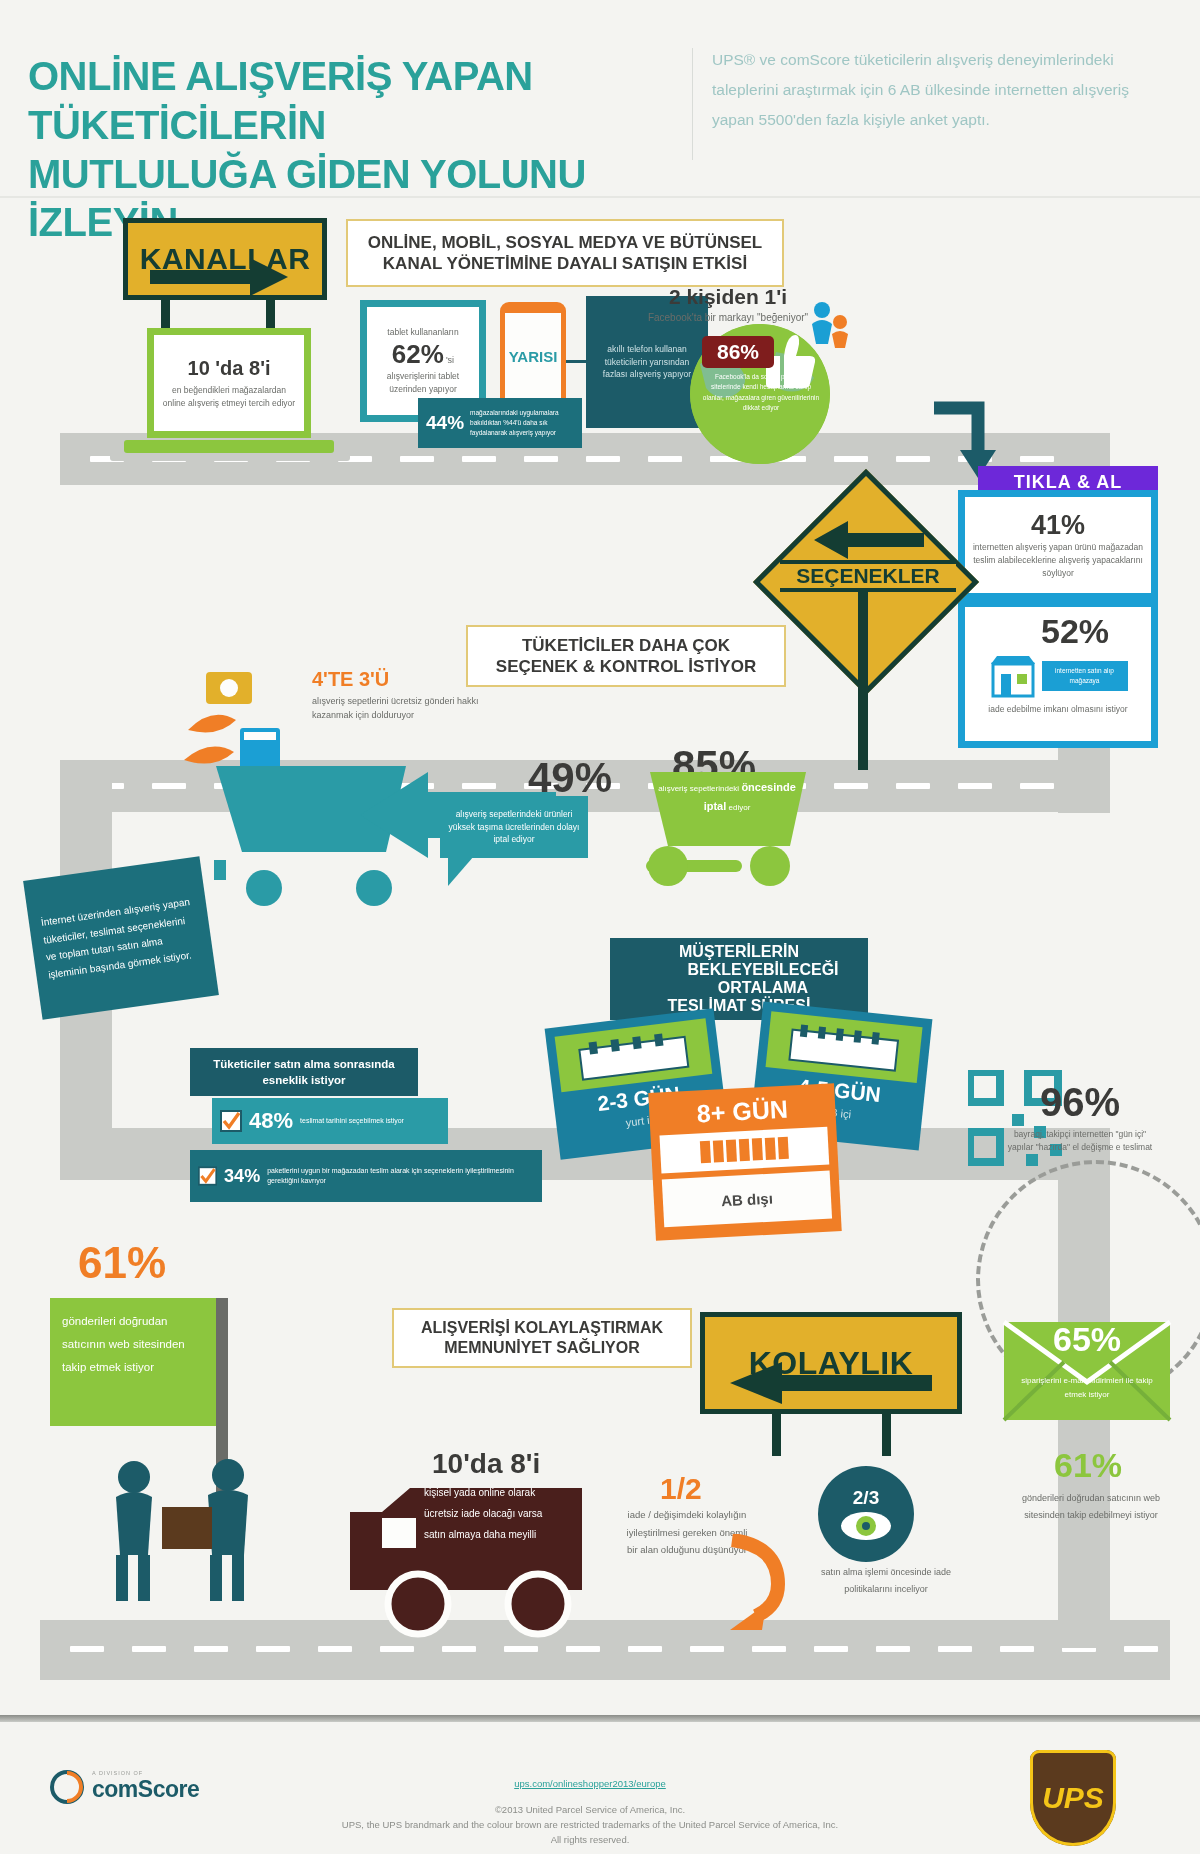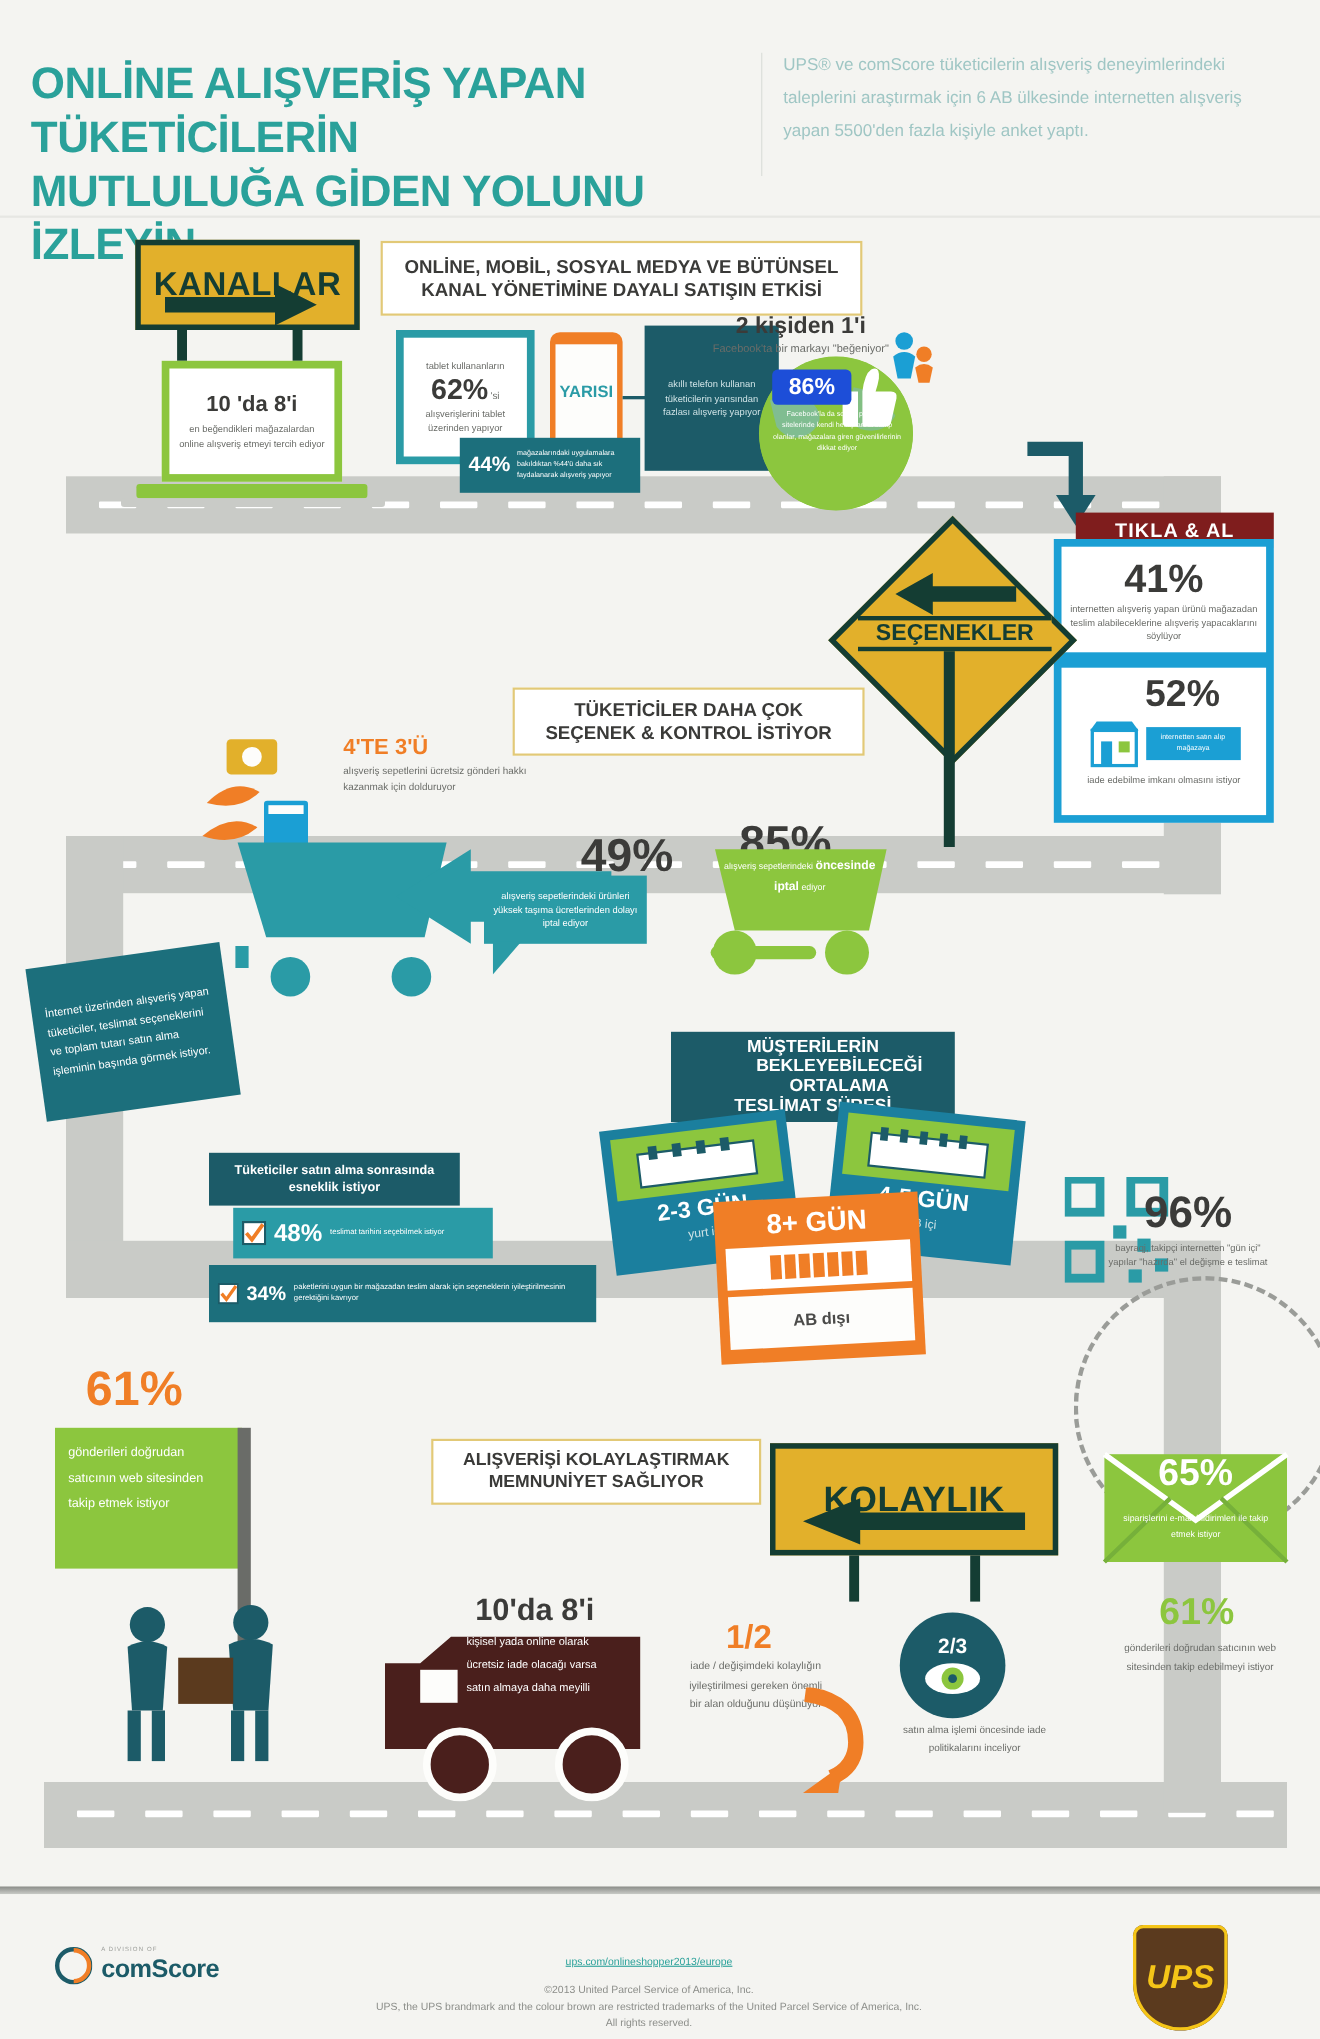--- a/index.html
+++ b/index.html
@@ -221,35 +221,35 @@
 <svg class="abs" style="left:752px;top:330px;width:64px;height:62px;" viewBox="0 0 64 62">
   <path d="M18 26 h10 V58 H18 A4 4 0 0 1 14 54 V30 A4 4 0 0 1 18 26 Z" fill="#ffffff"></path>
   <path d="M32 26 q2 -16 8 -20 q8 -4 7 8 q-1 6 -3 12 h14 q6 0 5 6 l-5 22 q-1 4 -6 4 H32 Z" fill="#ffffff"></path>
 </svg>
 <svg class="abs" style="left:806px;top:300px;width:46px;height:50px;" viewBox="0 0 46 50">
   <circle cx="16" cy="10" r="8" fill="#1b9fd4"></circle>
   <path d="M6 24 q10 -8 20 0 l-4 20 h-12 Z" fill="#1b9fd4"></path>
   <circle cx="34" cy="22" r="7" fill="#f07e26"></circle>
   <path d="M26 34 q8 -6 16 0 l-3 14 h-10 Z" fill="#f07e26"></path>
 </svg>
-<div class="abs" style="left:702px;top:336px;width:72px;height:32px;background:#1d4ed8;border-radius:5px;display:flex;align-items:center;justify-content:center;">
+<div class="abs" style="left:702px;top:336px;width:72px;height:32px;background:#7f1d1d;border-radius:5px;display:flex;align-items:center;justify-content:center;">
   <span style="font-size:21px;font-weight:bold;color:#ffffff;">86%</span>
 </div>
 <div class="abs small-txt" style="left:700px;top:372px;width:122px;color:#ffffff;text-align:center;font-size:6.5px;line-height:1.6;">Facebook'la da sosyal paylaşım sitelerinde kendi hesaplarına sahip olanlar, mağazalara giren güvenilirlerinin dikkat ediyor</div>
 
 <svg class="abs" style="left:930px;top:398px;width:70px;height:84px;" viewBox="0 0 70 84">
   <path d="M4 10 H48 V54" stroke="#1c5b68" stroke-width="13" fill="none"></path>
   <path d="M30 52 H66 L48 80 Z" fill="#1c5b68"></path>
 </svg>
 
-<div class="abs" style="left:978px;top:466px;width:180px;height:32px;background:#7f1d1d;display:flex;align-items:center;justify-content:center;">
+<div class="abs" style="left:978px;top:466px;width:180px;height:32px;background:#6d28d9;display:flex;align-items:center;justify-content:center;">
   <span style="color:#ffffff;font-weight:bold;font-size:18px;letter-spacing:1px;">TIKLA &amp; AL</span>
 </div>
 <div class="abs card-blue" style="left:958px;top:490px;width:200px;height:110px;display:flex;flex-direction:column;align-items:center;justify-content:center;text-align:center;padding:5px;">
-  <div class="big-num" style="font-size:36px;">41%</div>
+  <div class="big-num" style="font-size:27px;">41%</div>
   <div class="small-txt" style="color:#6a6c68;">internetten alışveriş yapan ürünü mağazadan teslim alabileceklerine alışveriş yapacaklarını söylüyor</div>
 </div>
 <div class="abs card-blue" style="left:958px;top:600px;width:200px;height:148px;display:flex;flex-direction:column;align-items:center;padding:5px;">
   <div class="big-num" style="font-size:34px;margin-left:34px;">52%</div>
   <div style="display:flex;align-items:center;gap:5px;margin-top:3px;">
     <svg width="48" height="44" viewBox="0 0 48 44">
       <path d="M2 10 L8 2 H40 L46 10 Z" fill="#1b9fd4"></path>
       <rect x="4" y="10" width="40" height="32" fill="#ffffff" stroke="#1b9fd4" stroke-width="3"></rect>
       <rect x="12" y="20" width="10" height="22" fill="#1b9fd4"></rect>
       <rect x="28" y="20" width="10" height="10" fill="#8cc63e"></rect>

